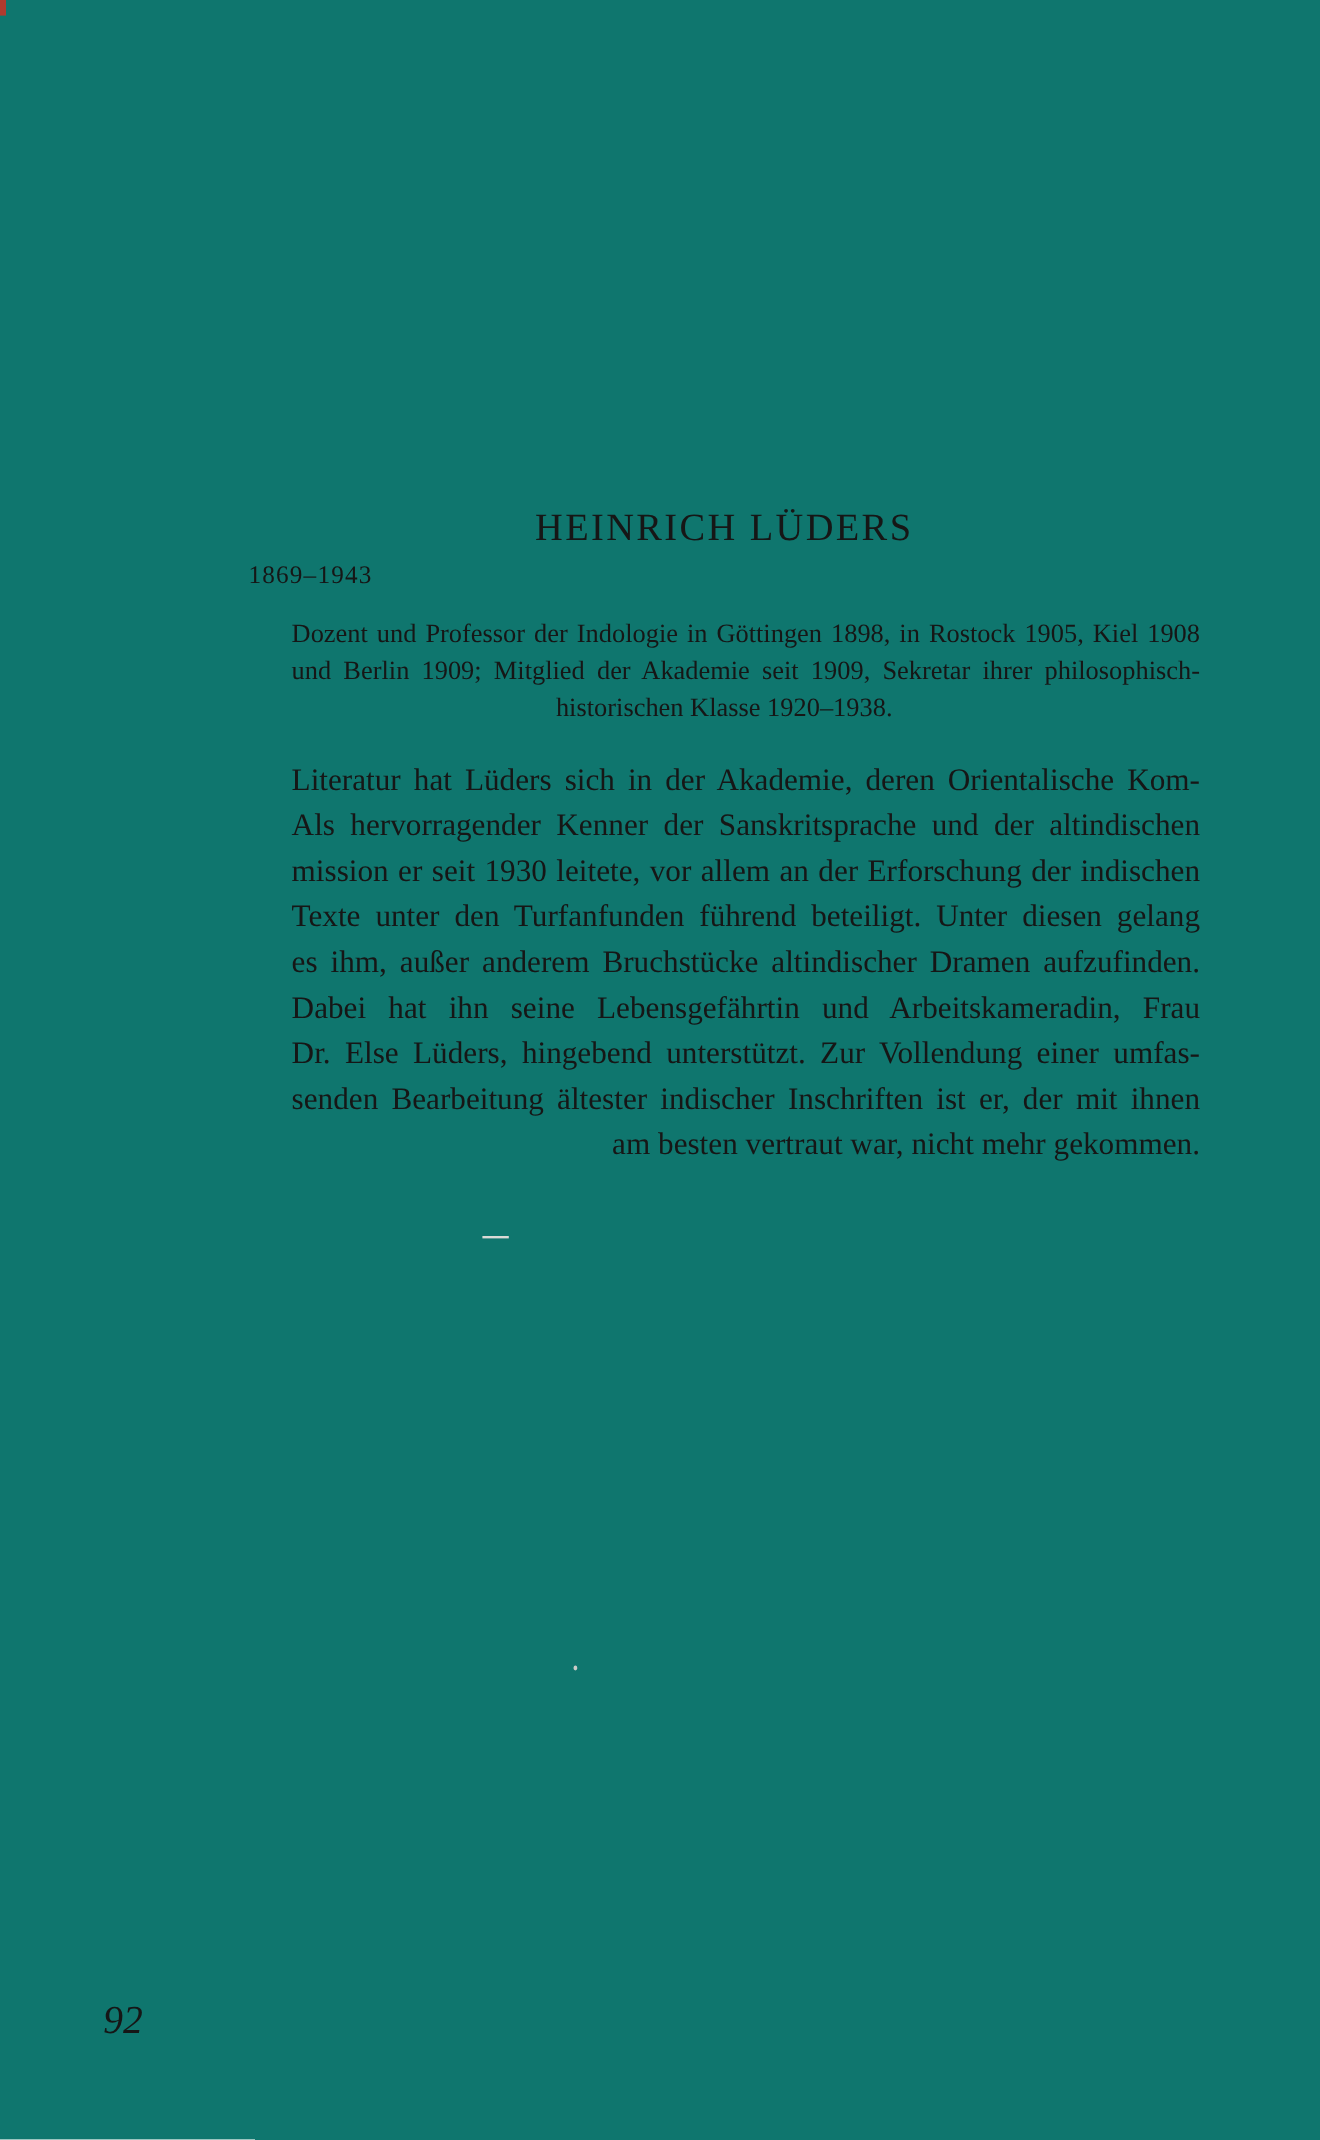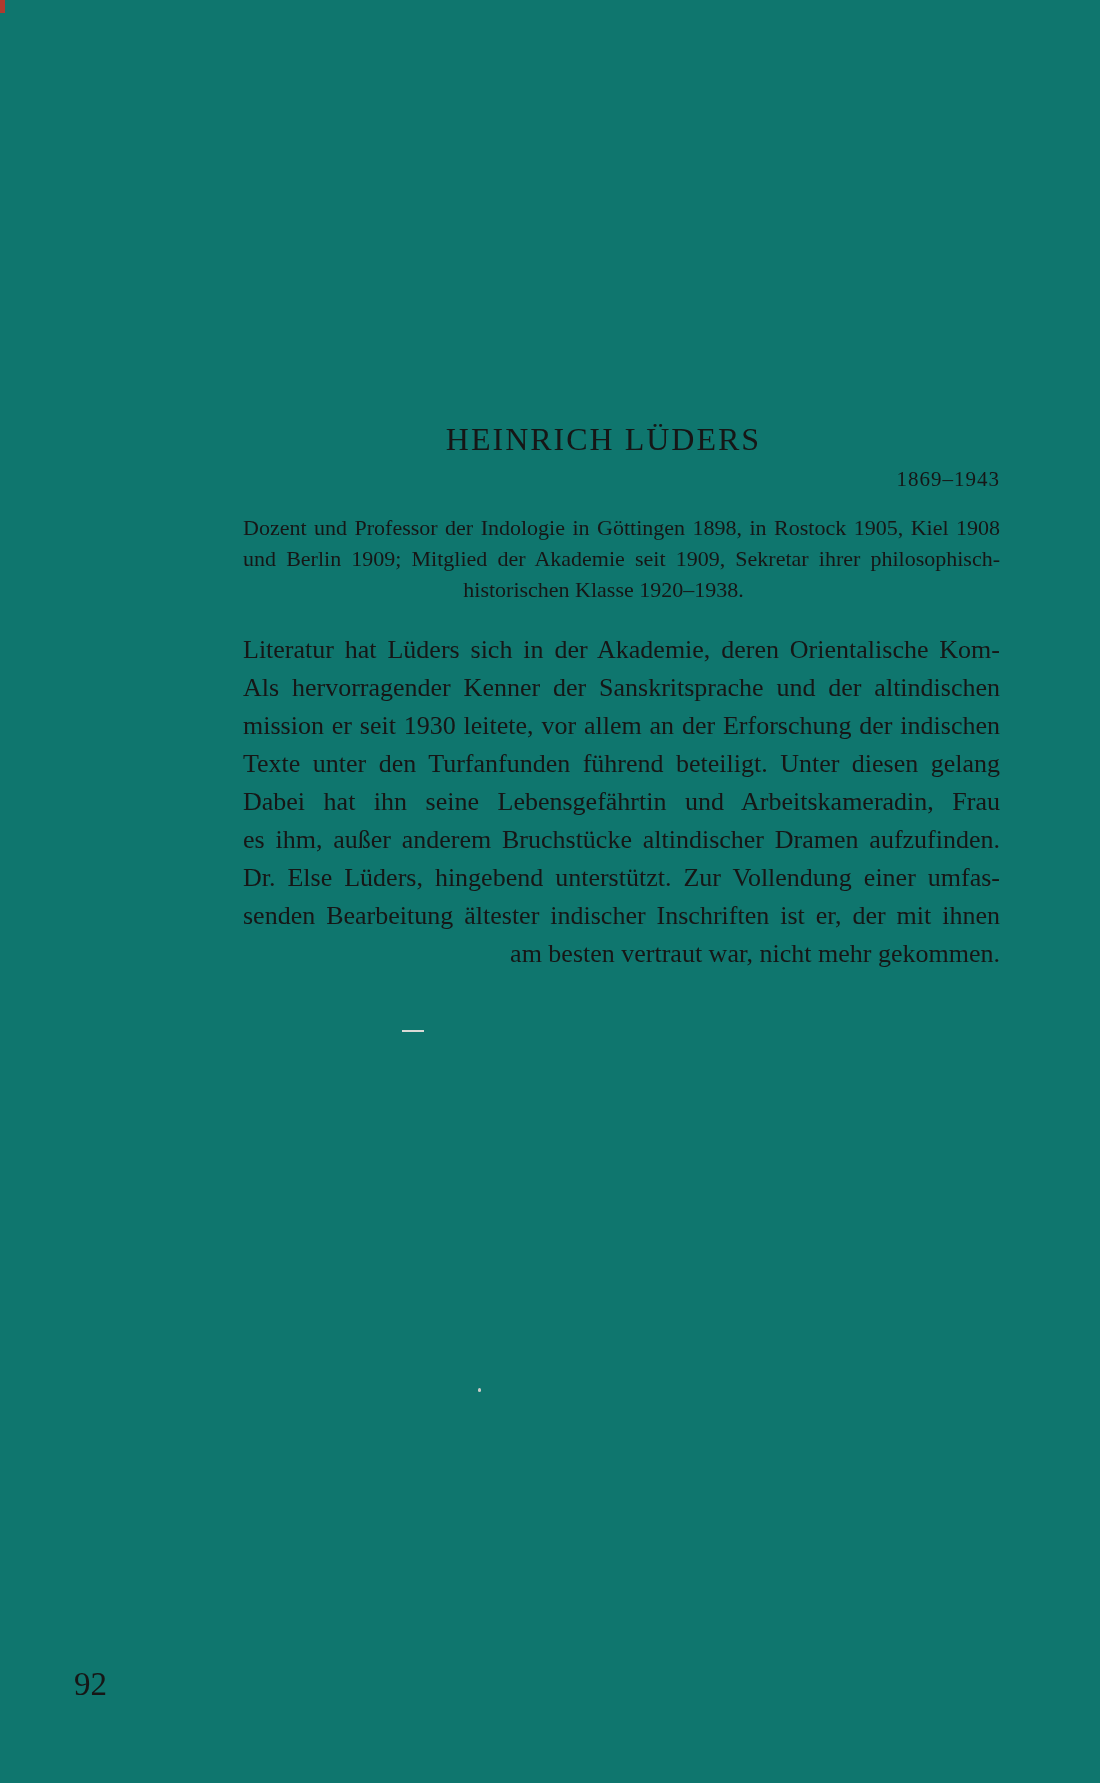--- a/index.html
+++ b/index.html
@@ -32,21 +32,21 @@
     letter-spacing: 2px;
     text-align: center;
     line-height: 38px;
   }
   .dates {
     position: absolute;
     left: 207px; top: 466px;
     width: 793px;
     font-size: 21px;
     letter-spacing: 1px;
-    text-align: right;
+    text-align: left;
     line-height: 26px;
   }
   .bio {
     position: absolute;
     left: 207px; top: 512px;
     width: 793px;
     font-size: 22px;
     line-height: 31px;
   }
   .bodytext {
@@ -59,23 +59,24 @@
   .jline {
     text-align: justify;
     text-align-last: justify;
     white-space: normal;
     margin-left: 36px;
   }
   .cline { text-align: center; font-family: Liberation Serif, serif; }
   .lline { text-align: right; }
   .page-number {
     position: absolute;
-    left: 74px; top: 1664px;
+    left: 86px; top: 1664px;
     font-size: 33px;
     line-height: 40px;
+    font-style: italic;
   }
   .artifact { position: absolute; }
   .artifact-dash {
     left: 402px; top: 1030px;
     width: 22px; height: 2px;
     background: #dadad6;
   }
   .artifact-dot {
     left: 478px; top: 1388px;
     width: 3px; height: 4px;
@@ -98,22 +99,22 @@
     <div class="jline">Dozent und Professor der Indologie in Göttingen 1898, in Rostock 1905, Kiel 1908</div>
     <div class="jline">und Berlin 1909; Mitglied der Akademie seit 1909, Sekretar ihrer philosophisch-</div>
     <div class="cline">historischen Klasse 1920–1938.</div>
   </div>
 
   <div class="bodytext">
     <div class="jline">Literatur hat Lüders sich in der Akademie, deren Orientalische Kom-</div>
     <div class="jline">Als hervorragender Kenner der Sanskritsprache und der altindischen</div>
     <div class="jline">mission er seit 1930 leitete, vor allem an der Erforschung der indischen</div>
     <div class="jline">Texte unter den Turfanfunden führend beteiligt. Unter diesen gelang</div>
+    <div class="jline">es ihm, außer anderem Bruchstücke altindischer Dramen aufzufinden.</div>
     <div class="jline">Dabei hat ihn seine Lebensgefährtin und Arbeitskameradin, Frau</div>
-    <div class="jline">es ihm, außer anderem Bruchstücke altindischer Dramen aufzufinden.</div>
     <div class="jline">Dr. Else Lüders, hingebend unterstützt. Zur Vollendung einer umfas-</div>
     <div class="jline">senden Bearbeitung ältester indischer Inschriften ist er, der mit ihnen</div>
     <div class="lline">am besten vertraut war, nicht mehr gekommen.</div>
   </div>
 
   <div class="artifact artifact-dash"></div>
   <div class="artifact artifact-dot"></div>
 
   <div class="page-number">92</div>
 

